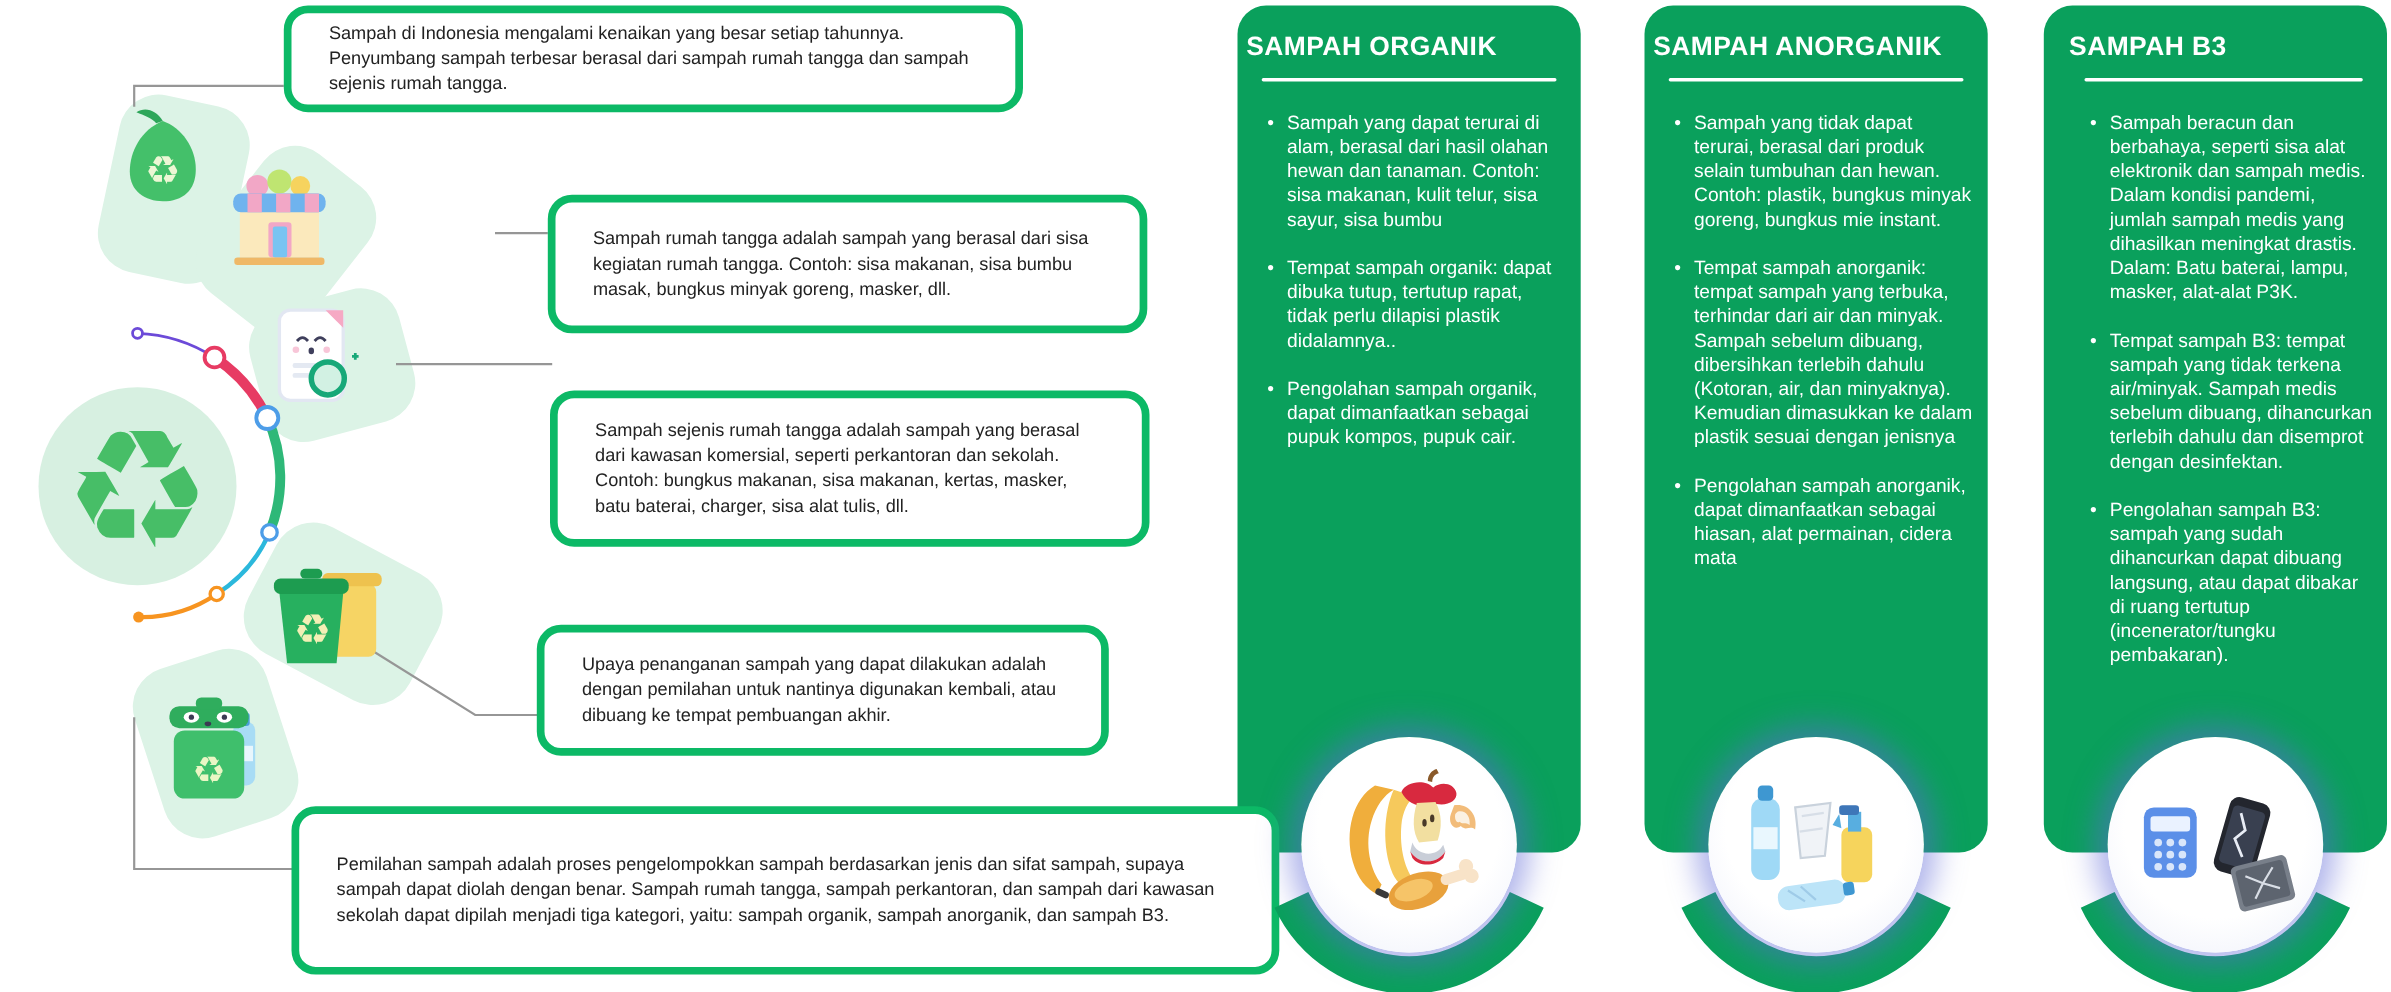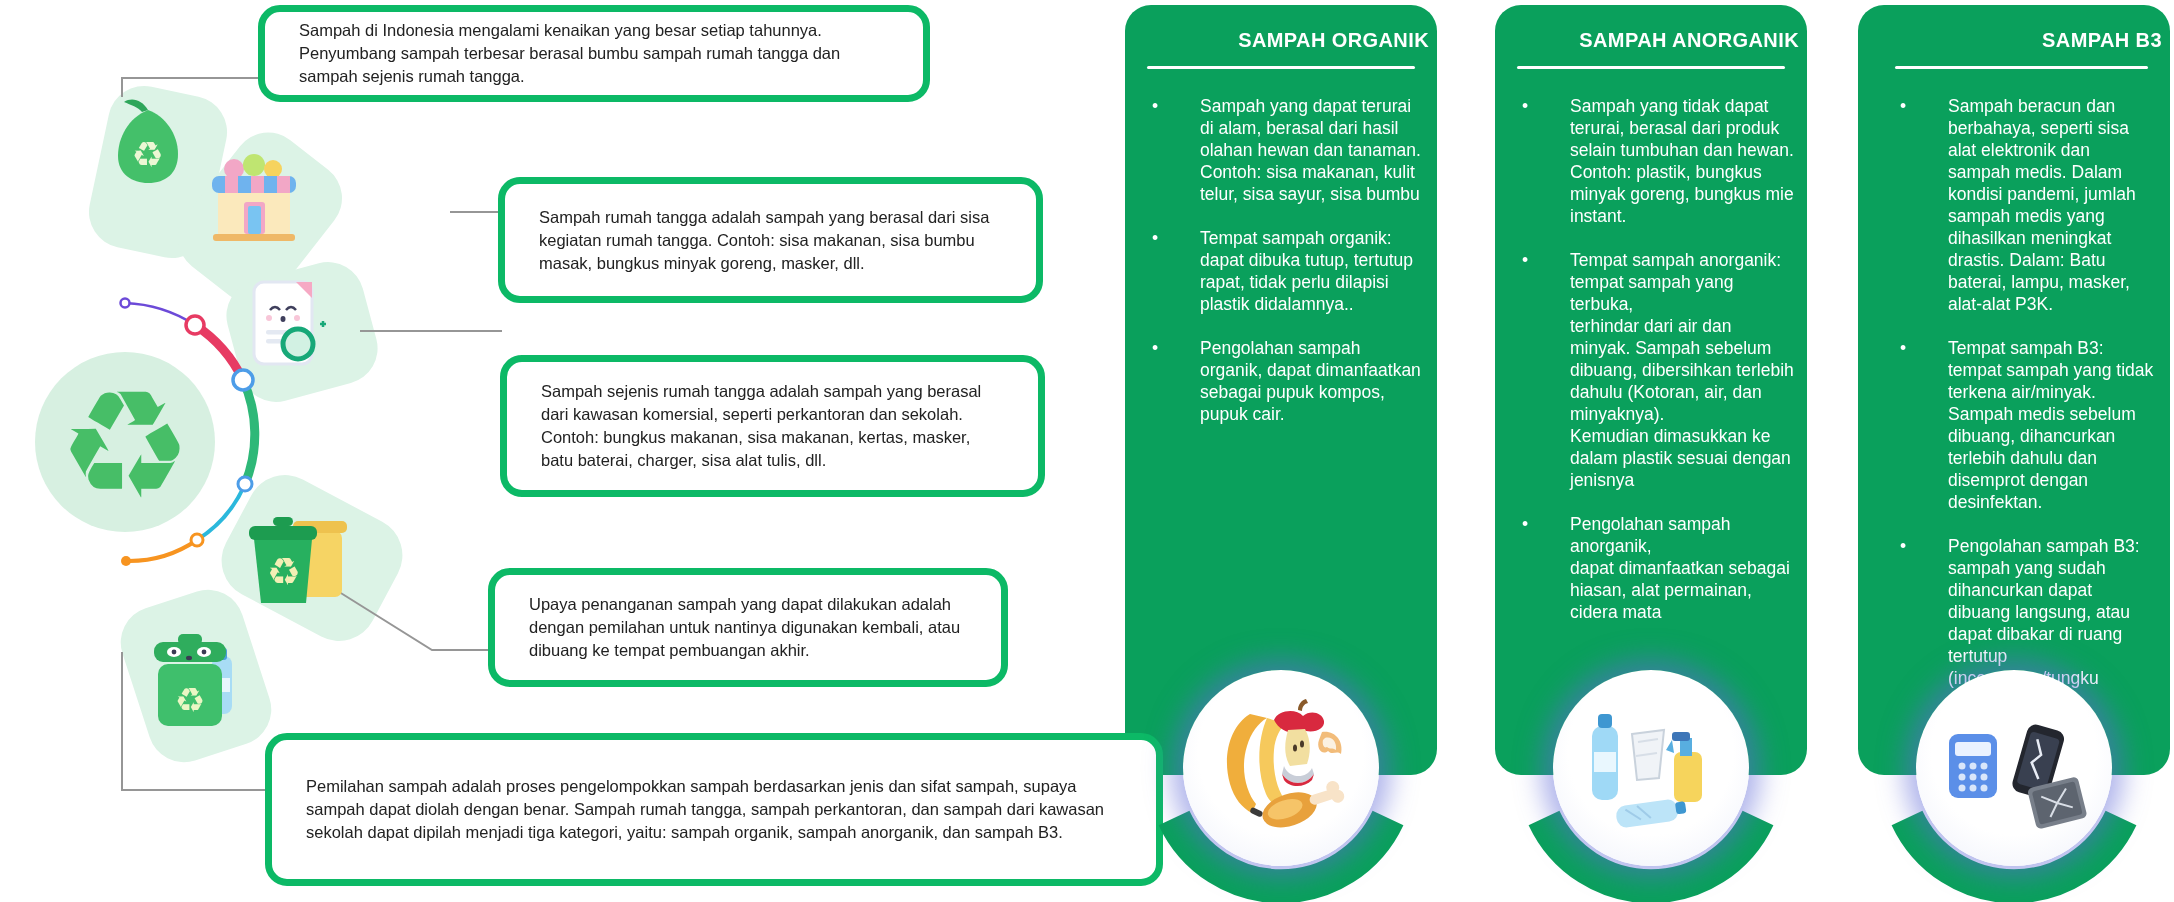--- a/index.html
+++ b/index.html
@@ -18,27 +18,27 @@
   #box4{left:488px;top:568px;width:520px;height:119px;justify-content:flex-end;}
   #box5{left:265px;top:733px;width:898px;height:153px;}
 
   
   #diagram{position:absolute;left:0;top:0;z-index:1;}
 
   
   .card{position:absolute;top:5px;width:312px;height:770px;background:#0AA05C;
         border-radius:26px;color:#fff;box-sizing:border-box;z-index:1;}
   #card1{left:1125px;} #card2{left:1495px;} #card3{left:1858px;padding-left:15px;}
-  .card h2{margin:24px 8px 0;font-size:20px;font-weight:bold;text-align:right;
+  .card h2{margin:24px 8px 0;font-size:24px;font-weight:bold;text-align:left;
            letter-spacing:0.4px;}
   .rule{height:3px;background:#fff;margin:14px 22px 0;border-radius:2px;}
   .bullets{margin-top:26px;padding:0 13px 0 27px;}
   .bullet{display:flex;margin-bottom:22px;font-size:17.5px;line-height:22px;}
   .dot{flex:0 0 18px;width:18px;}
-  .btext{flex:1;white-space:pre-line;margin-left:30px;}
+  .btext{flex:1;white-space:pre-line;}
 
   
   .crescent{position:absolute;top:755px;z-index:2;}
   #cres1{left:1111px;} #cres2{left:1481px;} #cres3{left:1844px;}
   .badge{position:absolute;top:670px;width:196px;height:196px;border-radius:50%;
          background:radial-gradient(circle at 50% 42%, #ffffff 55%, #ECEFFA 100%);
          box-shadow:0 0 26px 12px rgba(96,106,216,0.5);
          display:flex;align-items:center;justify-content:center;z-index:3;}
   #badge1{left:1183px;} #badge2{left:1553px;} #badge3{left:1916px;}
 </style>
@@ -135,21 +135,21 @@
       <ellipse cx="62" cy="40" rx="7" ry="5" fill="#FFFFFF"></ellipse>
       <circle cx="32" cy="40" r="2.4" fill="#3A3A52"></circle>
       <circle cx="62" cy="40" r="2.4" fill="#3A3A52"></circle>
       <ellipse cx="47" cy="46" rx="3" ry="2.2" fill="#3A3A52"></ellipse>
       <rect x="16" y="52" width="64" height="62" rx="10" fill="#3FBF6C"></rect>
       <text x="48" y="100" font-size="34" text-anchor="middle" fill="#EAF6C4">♻</text>
     </g>
   </svg>
 
   <div class="ibox" id="box1">
-    <p>Sampah di Indonesia mengalami kenaikan yang besar setiap tahunnya. Penyumbang sampah terbesar berasal bumbu sampah rumah tangga dan sampah sejenis rumah tangga.</p>
+    <p>Sampah di Indonesia mengalami kenaikan yang besar setiap tahunnya. Penyumbang sampah terbesar berasal dari sampah rumah tangga dan sampah sejenis rumah tangga.</p>
   </div>
   <div class="ibox" id="box3">
     <p>Sampah sejenis rumah tangga adalah sampah yang berasal dari kawasan komersial, seperti perkantoran dan sekolah. Contoh: bungkus makanan, sisa makanan, kertas, masker, batu baterai, charger, sisa alat tulis, dll.</p>
   </div>
   <div class="ibox" id="box2">
     <p>Sampah rumah tangga adalah sampah yang berasal dari sisa kegiatan rumah tangga. Contoh: sisa makanan, sisa bumbu masak, bungkus minyak goreng, masker, dll.</p>
   </div>
   <div class="ibox" id="box4">
     <p>Upaya penanganan sampah yang dapat dilakukan adalah dengan pemilahan untuk nantinya digunakan kembali, atau dibuang ke tempat pembuangan akhir.</p>
   </div>

